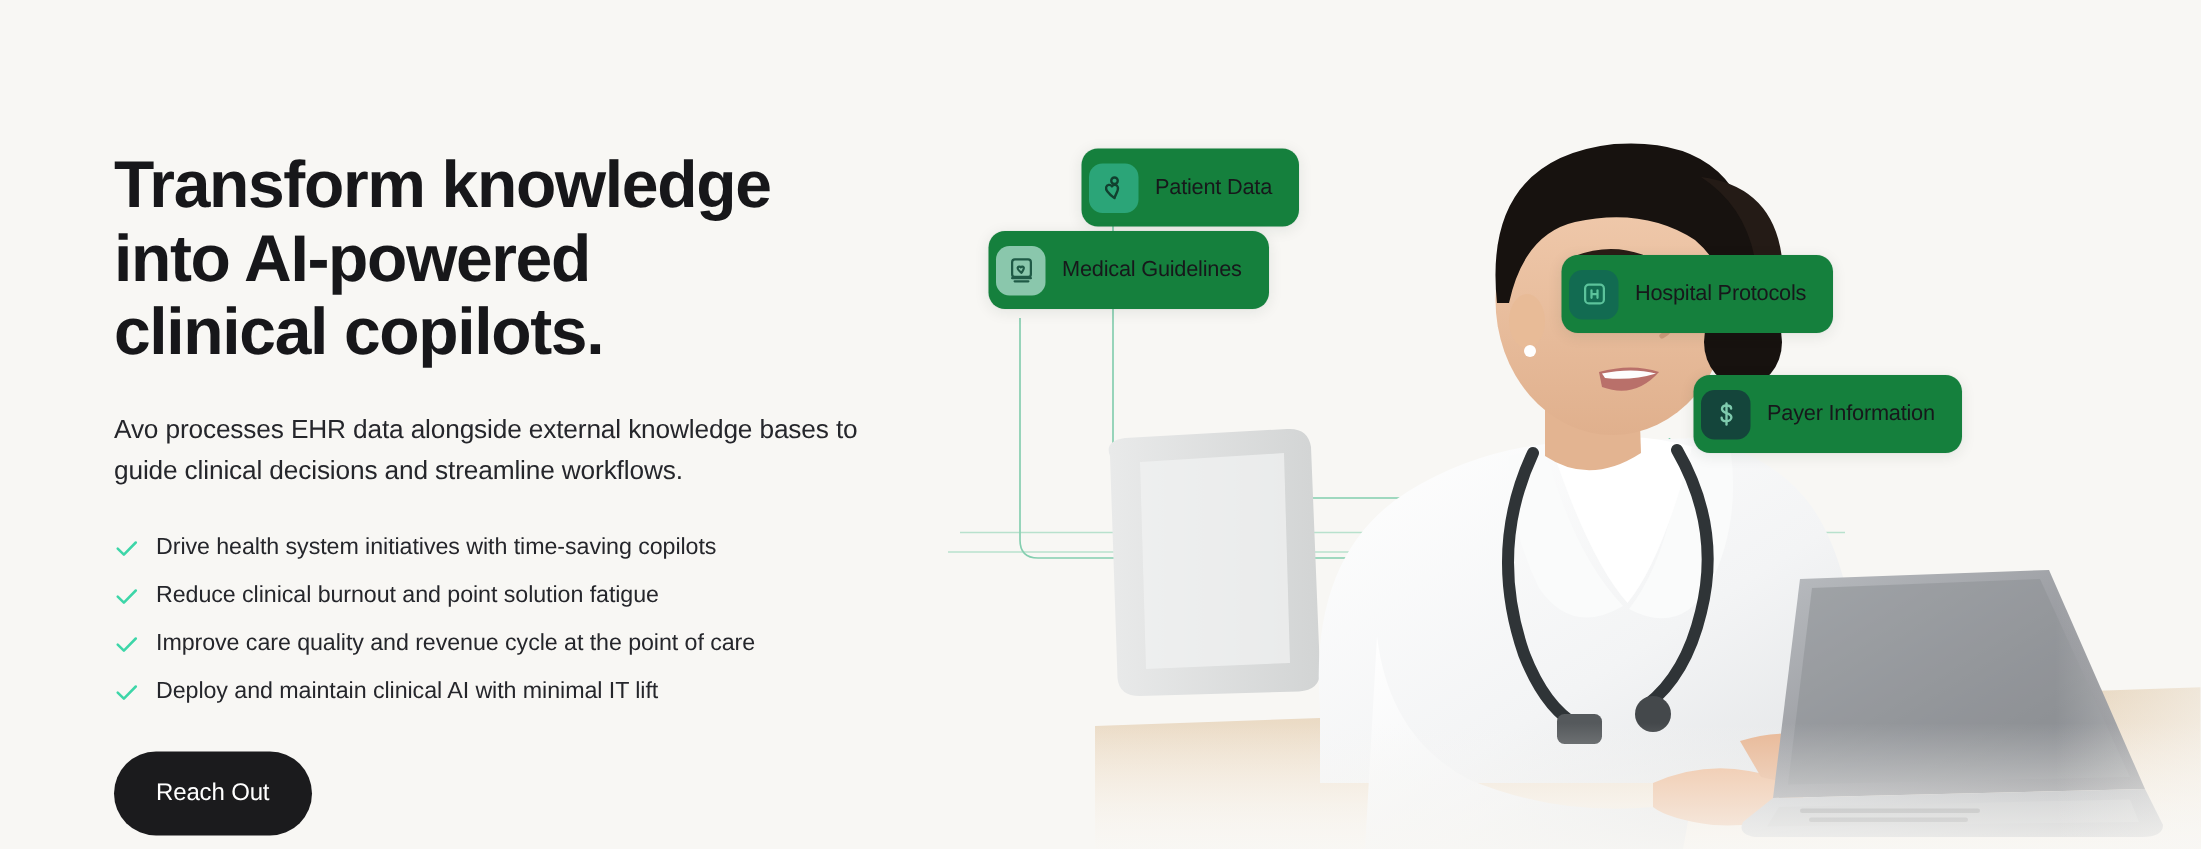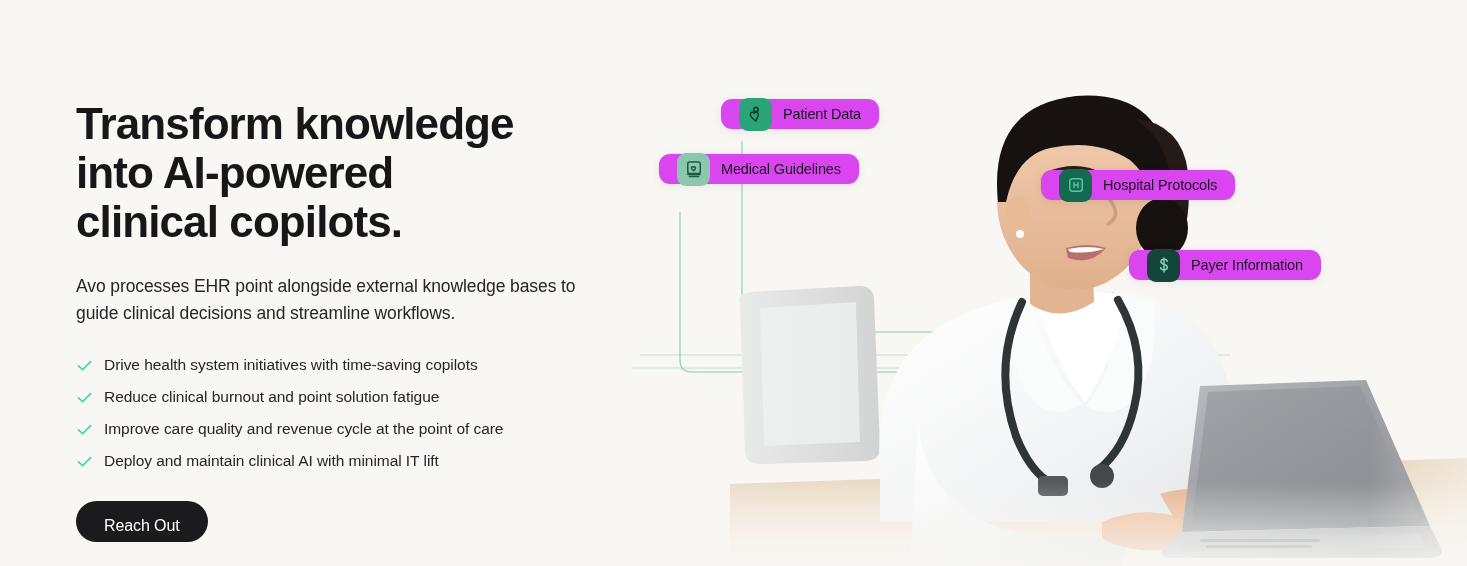--- a/index.html
+++ b/index.html
@@ -84,21 +84,21 @@
     font-size: 15.5px;
     line-height: 20px;
     color: #25262b;
     letter-spacing: -0.05px;
   }
 
   .cta-button {
     position: absolute;
     top: 501px;
     left: 0;
-    height: 41px;
+    height: 56px;
     padding: 16px 28px;
     border: none;
     border-radius: 999px;
     background: #1b1b1d;
     color: #ffffff;
     font-family: "Liberation Sans", sans-serif;
     font-size: 16px;
     letter-spacing: -0.1px;
     cursor: pointer;
   }
@@ -127,23 +127,23 @@
     height: 514px;
     z-index: 14;
   }
 
   
   .chip {
     position: absolute;
     display: flex;
     align-items: center;
     gap: 11px;
-    height: 30px;
-    padding: 0 18px 0 18px;
-    background: #d946ef;
+    height: 52px;
+    padding: 0 18px 0 5px;
+    background: #15803d;
     border-radius: 11px;
     box-shadow: 0 2px 10px rgba(25, 40, 35, 0.09),
                 0 0 0 0.5px rgba(30, 45, 40, 0.04);
     z-index: 30;
   }
 
   .chip-icon {
     flex: 0 0 auto;
     width: 33px;
     height: 33px;
@@ -331,21 +331,21 @@
       <span class="chip-label">Payer Information</span>
     </div>
   </div>
 
   <div class="hero-left">
 
     <h1 class="headline">Transform knowledge
 into AI-powered
 clinical copilots.</h1>
 
-    <p class="subcopy">Avo processes EHR point alongside external knowledge bases to guide clinical decisions and streamline workflows.</p>
+    <p class="subcopy">Avo processes EHR data alongside external knowledge bases to guide clinical decisions and streamline workflows.</p>
 
     <ul class="benefits">
       <li class="benefit">
         <svg class="check-icon" viewBox="0 0 24 24" fill="none" stroke="#3dd6a8" stroke-width="2.4" stroke-linecap="round" stroke-linejoin="round">
           <path d="M3.5 12.4 L9.3 18 L20.5 6.6"></path>
         </svg>
         <span class="benefit-label">Drive health system initiatives with time-saving copilots</span>
       </li>
       <li class="benefit">
         <svg class="check-icon" viewBox="0 0 24 24" fill="none" stroke="#3dd6a8" stroke-width="2.4" stroke-linecap="round" stroke-linejoin="round">

